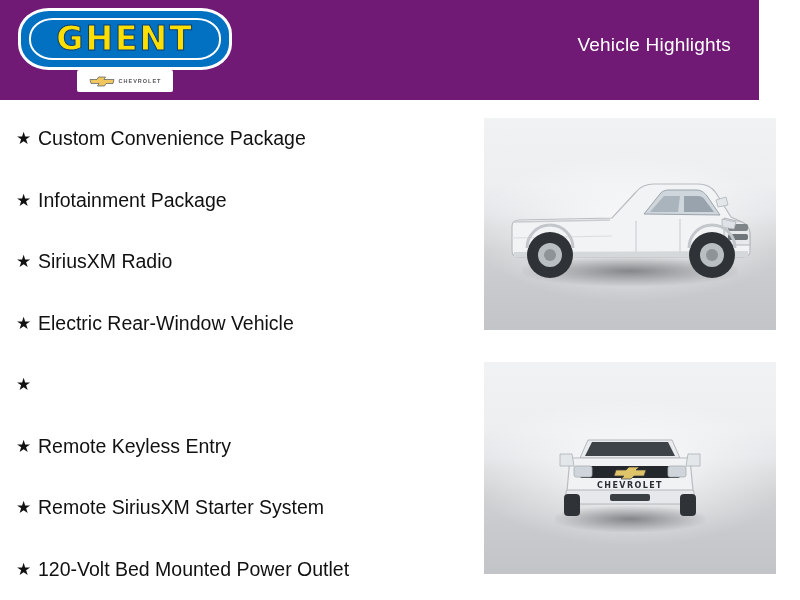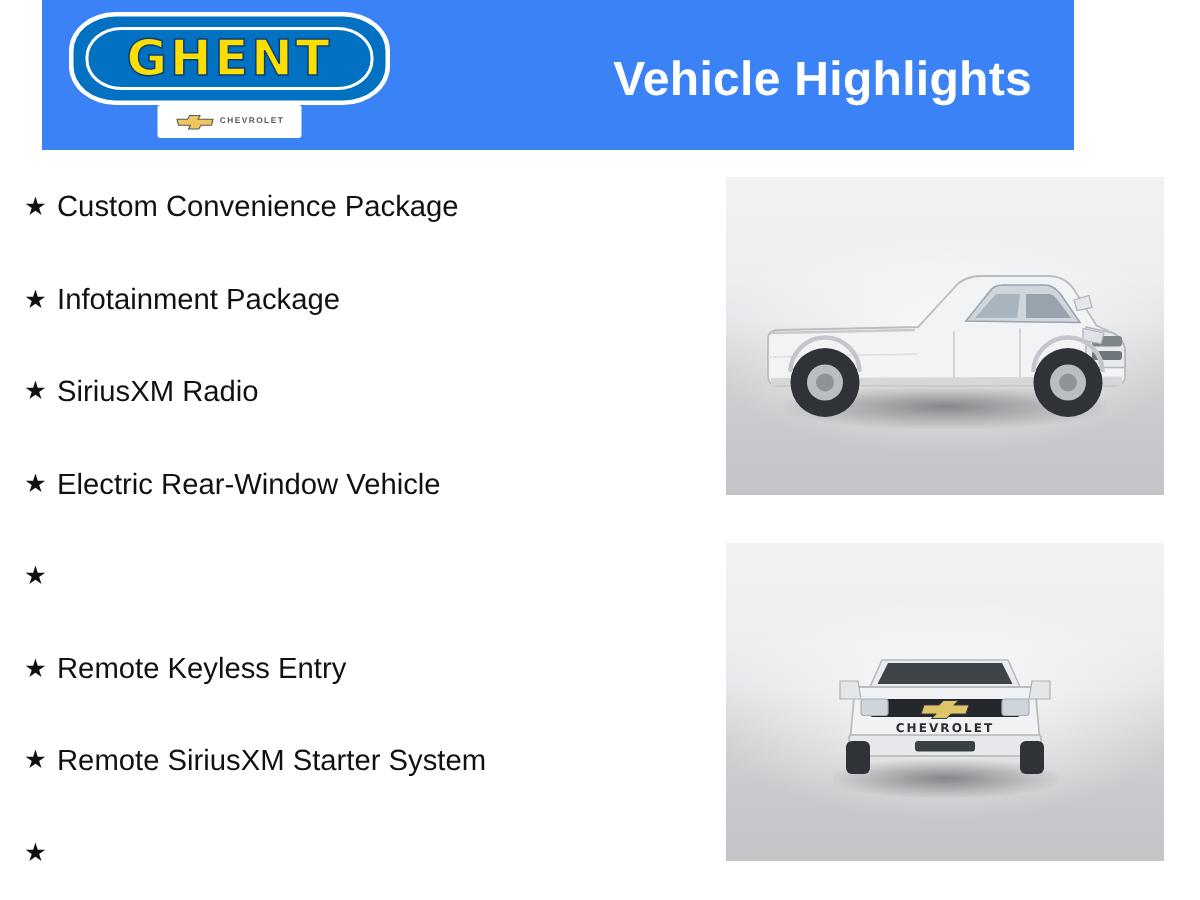--- a/index.html
+++ b/index.html
@@ -18,33 +18,32 @@
     width: 800px;
     height: 600px;
     background: #ffffff;
   }
 
   
   .header {
     position: absolute;
     left: 0;
     top: 0;
-    width: 688px;
+    width: 759px;
     height: 100px;
-    background: #3b82f6;
+    background: #701a75;
     box-sizing: border-box;
-    margin-left: 28px;
   }
   .header-title {
     position: absolute;
     right: 28px;
     top: 34px;
     color: #ffffff;
-    font-size: 32px;
-    font-weight: bold;
+    font-size: 19px;
+    font-weight: normal;
     letter-spacing: 0.2px;
     white-space: nowrap;
   }
 
   
   .logo-wrap {
     position: absolute;
     left: 18px;
     top: 8px;
     width: 214px;
@@ -249,20 +248,21 @@
       <div class="feature">
         <span class="star">★</span>
         <span class="feature-label">Remote Keyless Entry</span>
       </div>
       <div class="feature">
         <span class="star">★</span>
         <span class="feature-label">Remote SiriusXM Starter System</span>
       </div>
       <div class="feature">
         <span class="star">★</span>
+        <span class="feature-label">120-Volt Bed Mounted Power Outlet</span>
       </div>
     </div>
 
     <div class="photo photo-top">
       <div class="studio-bg"></div>
       <div class="studio-glow"></div>
       <div class="shadow" style="width:215px;height:30px;bottom:44px;"></div>
       <svg class="truck-svg" viewBox="0 0 292 212" aria-hidden="true">
 
         <path d="M28 132 L28 108 C28 104 31 102 36 102 L128 100 L152 74 C156 69 162 66 170 66 L214 66 C222 66 228 69 232 75 L247 99 L258 104 C264 107 266 111 266 117 L266 133 C266 137 263 139 259 139 L34 139 C30 139 28 136 28 132 Z" fill="#f2f3f5" stroke="#b9bcc0" stroke-width="1.2"></path>

